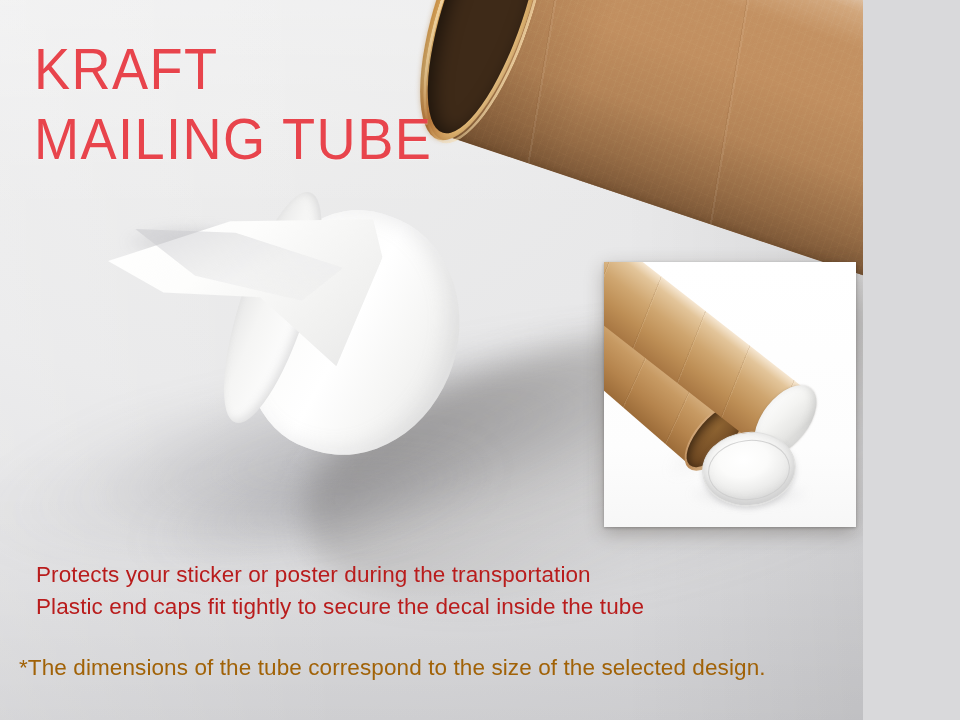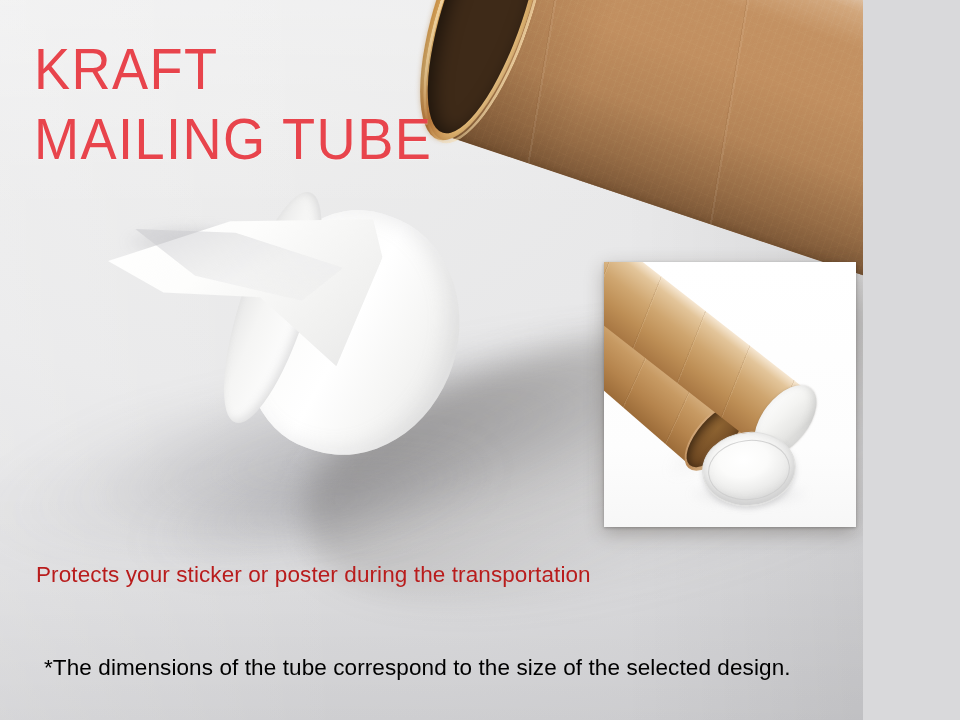--- a/index.html
+++ b/index.html
@@ -395,23 +395,23 @@
     font-size: 22.5px;
     line-height: 32px;
     font-weight: 400;
     letter-spacing: 0.1px;
     white-space: nowrap;
   }
   .body-copy .b-line { display: block; }
 
   .footnote {
     position: absolute;
-    left: 44px;
+    left: 19px;
     top: 653px;
-    color: #000000;
+    color: #a16207;
     font-size: 22.5px;
     line-height: 30px;
     font-weight: 400;
     letter-spacing: 0.1px;
     white-space: nowrap;
   }
 </style>
 </head>
 <body>
 
@@ -468,17 +468,18 @@
     </div>
   </div>
 
   <div class="title">
     <span class="t-line">KRAFT</span>
     <span class="t-line">MAILING TUBE</span>
   </div>
 
   <div class="body-copy">
     <span class="b-line">Protects your sticker or poster during the transportation</span>
+    <span class="b-line">Plastic end caps fit tightly to secure the decal inside the tube</span>
   </div>
 
   <div class="footnote">*The dimensions of the tube correspond to the size of the selected design.</div>
 
 </div>
 
 </body></html>

